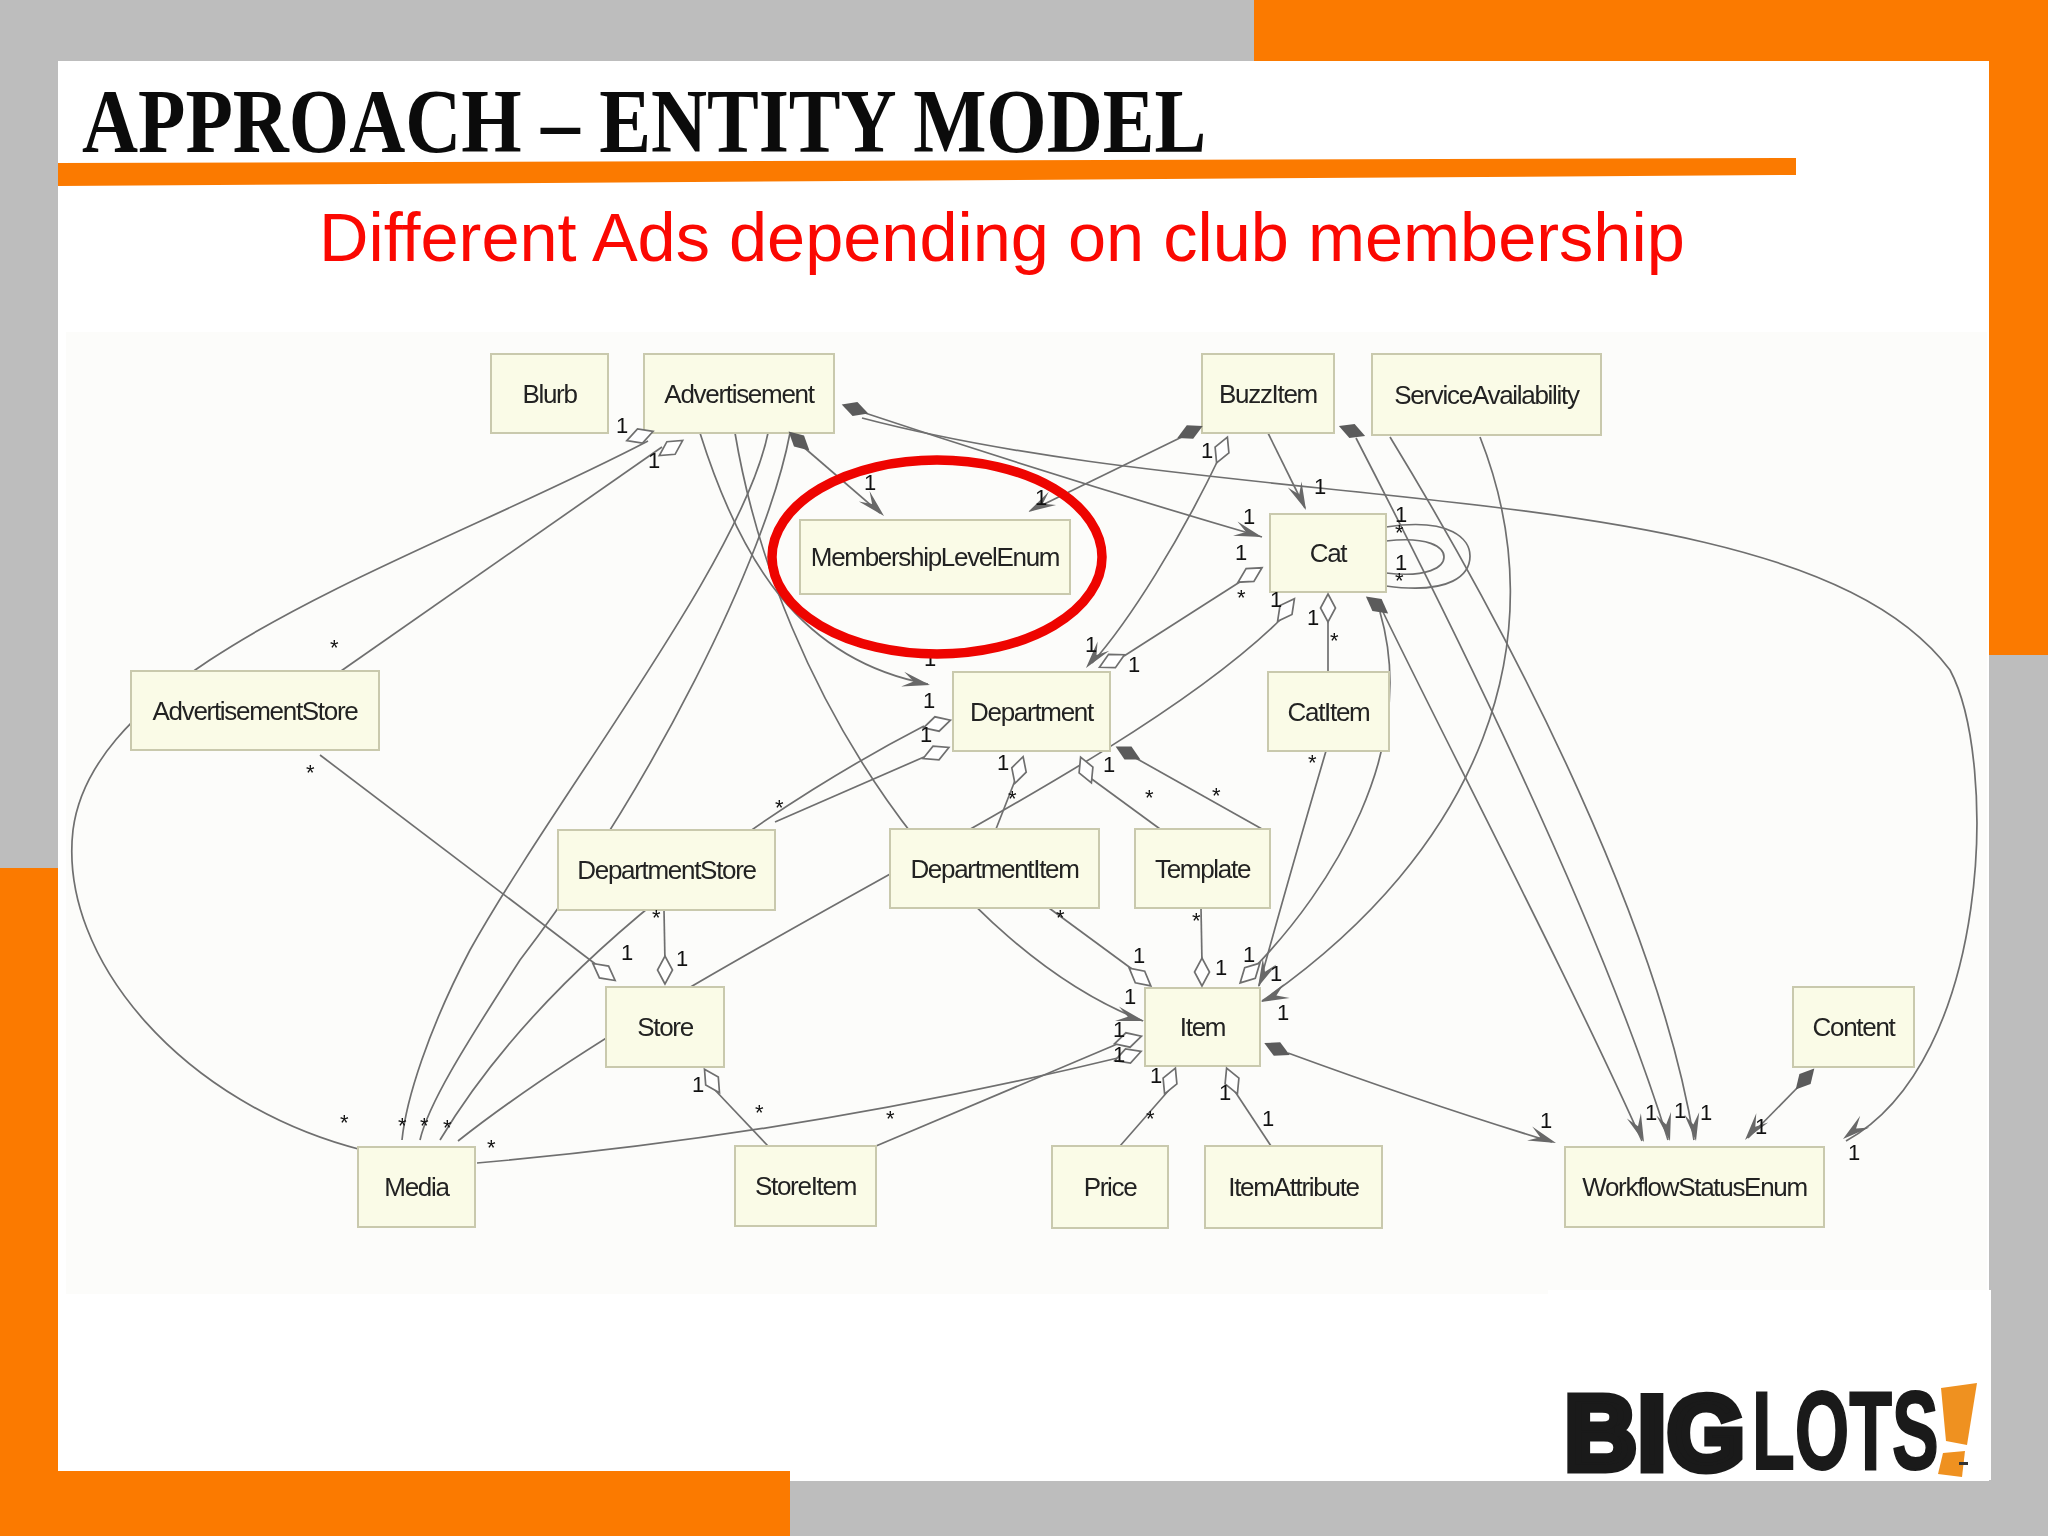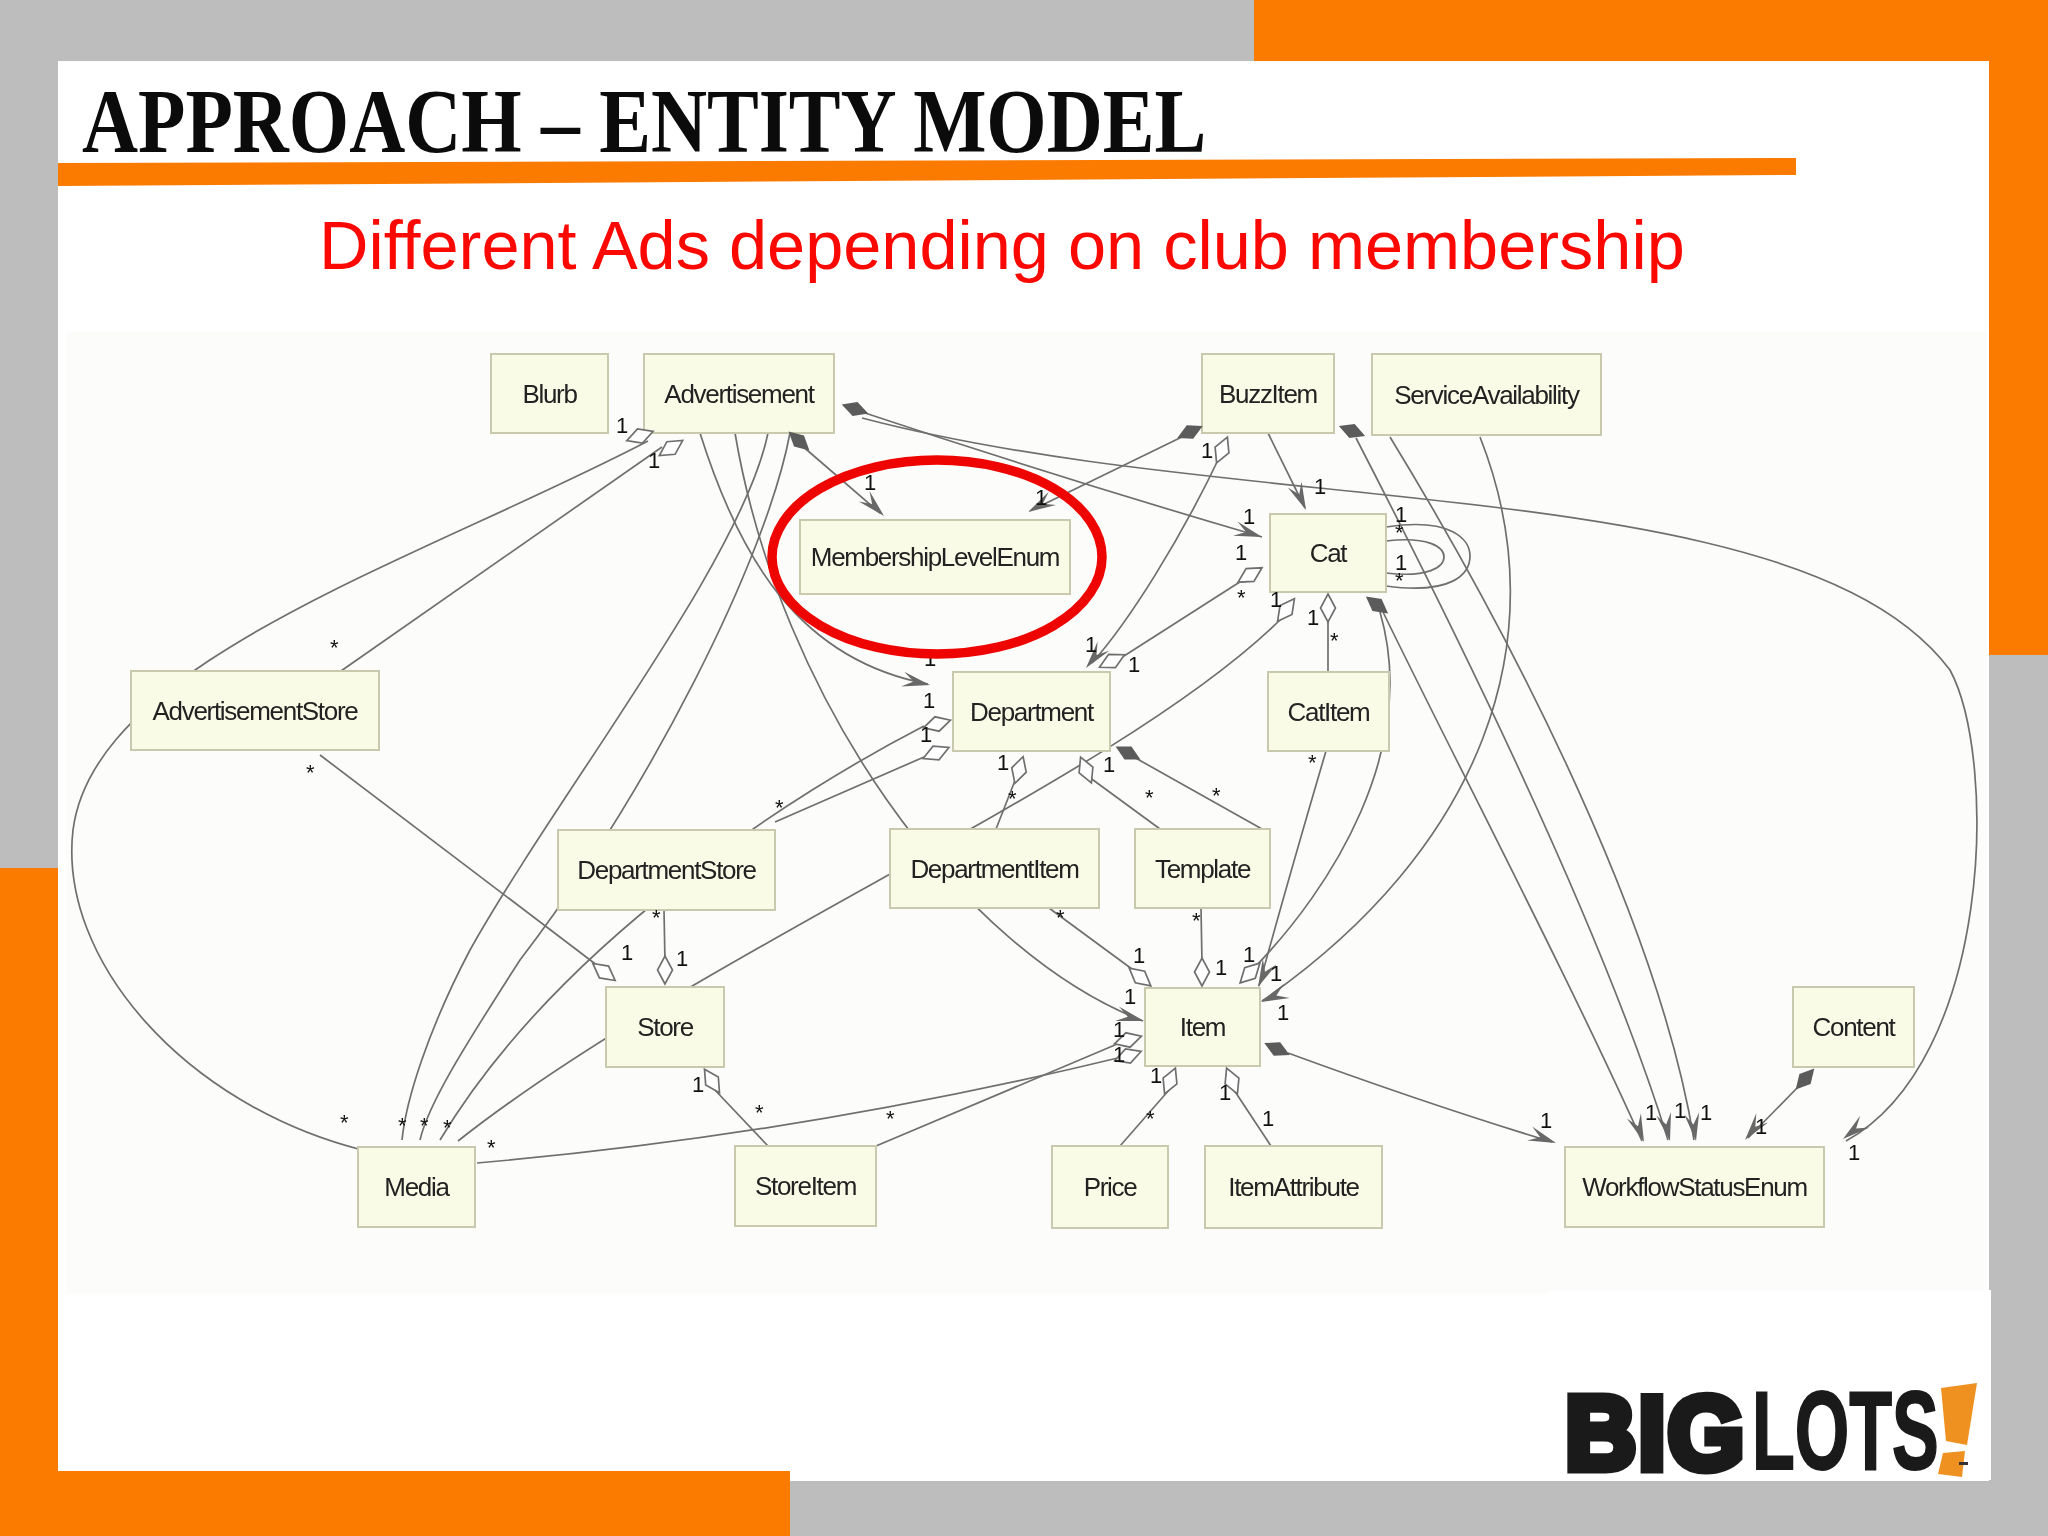--- a/index.html
+++ b/index.html
@@ -15,21 +15,21 @@
   <div class="abs" style="left:0;top:61px;width:58px;height:807px;background:#bdbdbd;"></div>
   <div class="abs" style="left:0;top:868px;width:58px;height:668px;background:#fb7a00;"></div>
   <div class="abs" style="left:1989px;top:61px;width:59px;height:594px;background:#fb7a00;"></div>
   <div class="abs" style="left:1989px;top:655px;width:59px;height:881px;background:#bdbdbd;"></div>
   <div class="abs" style="left:58px;top:1471px;width:732px;height:65px;background:#fb7a00;"></div>
   <div class="abs" style="left:790px;top:1481px;width:1199px;height:55px;background:#bdbdbd;"></div>
 
   <div class="abs" id="title" style="left:82px;top:70px;font-family:'Liberation Serif',serif;
        font-weight:bold;font-size:90px;color:#0b0b0b;letter-spacing:0px;white-space:nowrap;transform:scaleX(0.862);transform-origin:0 0;">APPROACH – ENTITY MODEL</div>
 
-  <div class="abs" id="redline" style="left:319px;top:206px;font-size:68.5px;color:#fb0802;white-space:nowrap;">Different Ads depending on club membership</div>
+  <div class="abs" id="redline" style="left:319px;top:198px;font-size:68.5px;color:#fb0802;white-space:nowrap;">Different Ads depending on club membership</div>
 
   <svg class="abs" style="left:0;top:0;" width="2048" height="1536" viewBox="0 0 2048 1536">
 
     <polygon points="58,163 1796,158 1796,175 58,186" fill="#fb7a00"></polygon>
     <g id="diagram">
 <rect x="66" y="332" width="1921" height="962" fill="#fcfcfa"></rect>
 <g stroke="#6f6f6f" stroke-width="1.7" fill="none">
 <path d="M 662,447 L 341,671"></path>
 <path d="M 648,441 C 420,560 95,660 73,830 C 58,960 185,1105 362,1150"></path>
 <path d="M 862,412 Q 1060,478 1262,537"></path>

